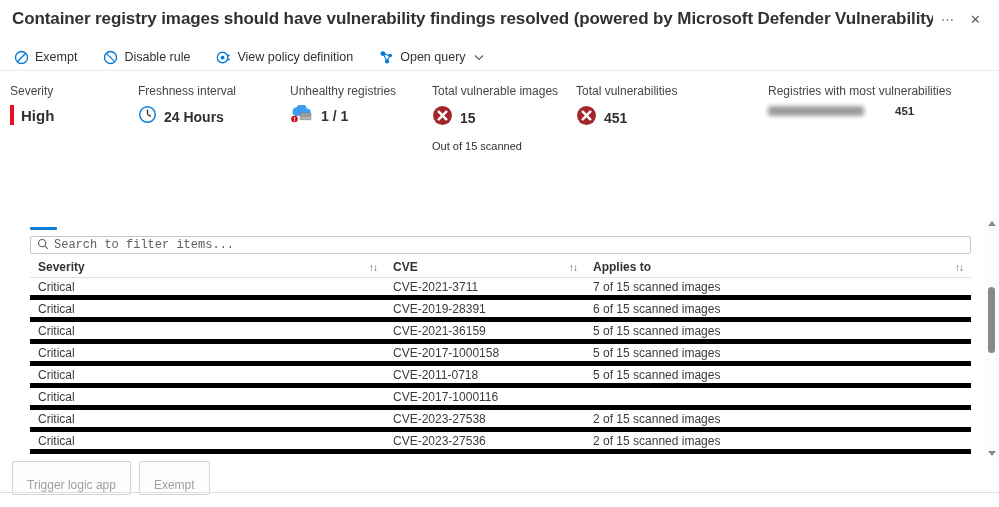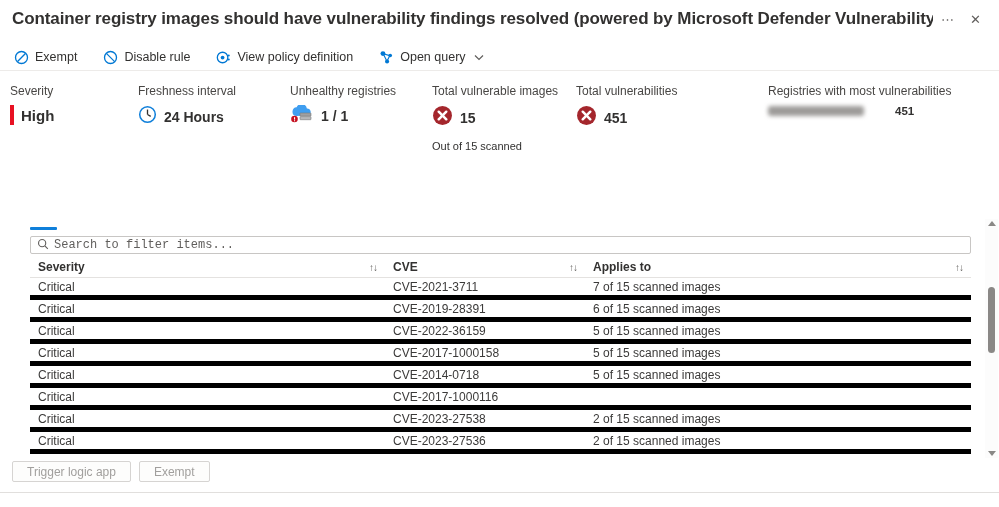--- a/index.html
+++ b/index.html
@@ -53,21 +53,21 @@
   
   .scrollbar { position:absolute; right:1px; top:219px; width:13px; height:239px; background:#fcfcfc; display:flex; flex-direction:column; align-items:center; justify-content:space-between; padding:2px 0; }
   .scroll-arrow { width:0; height:0; border-left:4px solid transparent; border-right:4px solid transparent; cursor:pointer; }
   .arrow-up { border-bottom:5px solid #8a8886; }
   .arrow-down { border-top:5px solid #8a8886; }
   .scroll-track { position:absolute; top:12px; bottom:12px; left:3px; width:7px; }
   .scroll-thumb { position:absolute; top:56px; left:0; width:7px; height:66px; background:#8a8886; border-radius:4px; cursor:grab; }
 
   
   .footer-btns { position:absolute; left:12px; top:461px; display:flex; gap:8px; }
-  .f-btn { font-family:inherit; font-size:12px; color:#a19f9d; background:#fdfdfc; border:1px solid #d6d4d2; border-radius:2px; padding:3px 14px; height:21px; cursor:default; }
+  .f-btn { font-family:inherit; font-size:12px; color:#a19f9d; background:#fdfdfc; border:1px solid #d6d4d2; border-radius:2px; padding:16px 14px; height:21px; cursor:default; }
   .footer-divider { position:absolute; left:0; right:0; top:492px; height:1px; background:#e1dfdd; }
 </style>
 </head>
 <body>
 
 <div class="stage">
 
   <div class="titlebar">
     <div class="title">Container registry images should have vulnerability findings resolved (powered by Microsoft Defender Vulnerability Ma...</div>
     <button class="win-btn">⋯</button>
@@ -229,33 +229,33 @@
     </div>
 
     <div class="tr">
       <div class="td col-sev">Critical</div>
       <div class="td col-cve">CVE-2019-28391</div>
       <div class="td col-app">6 of 15 scanned images</div>
     </div>
 
     <div class="tr">
       <div class="td col-sev">Critical</div>
-      <div class="td col-cve">CVE-2022-36159</div>
+      <div class="td col-cve">CVE-2021-36159</div>
       <div class="td col-app">5 of 15 scanned images</div>
     </div>
 
     <div class="tr">
       <div class="td col-sev">Critical</div>
       <div class="td col-cve">CVE-2017-1000158</div>
       <div class="td col-app">5 of 15 scanned images</div>
     </div>
 
     <div class="tr">
       <div class="td col-sev">Critical</div>
-      <div class="td col-cve">CVE-2014-0718</div>
+      <div class="td col-cve">CVE-2011-0718</div>
       <div class="td col-app">5 of 15 scanned images</div>
     </div>
 
     <div class="tr">
       <div class="td col-sev">Critical</div>
       <div class="td col-cve">CVE-2017-1000116</div>
     </div>
 
     <div class="tr">
       <div class="td col-sev">Critical</div>

